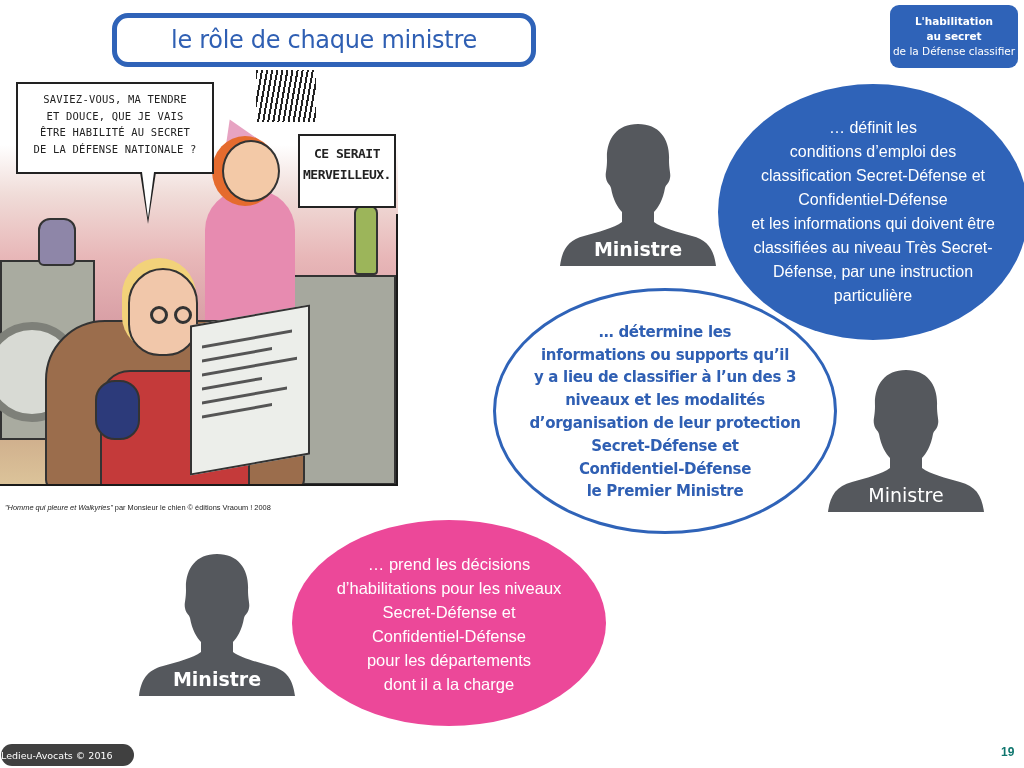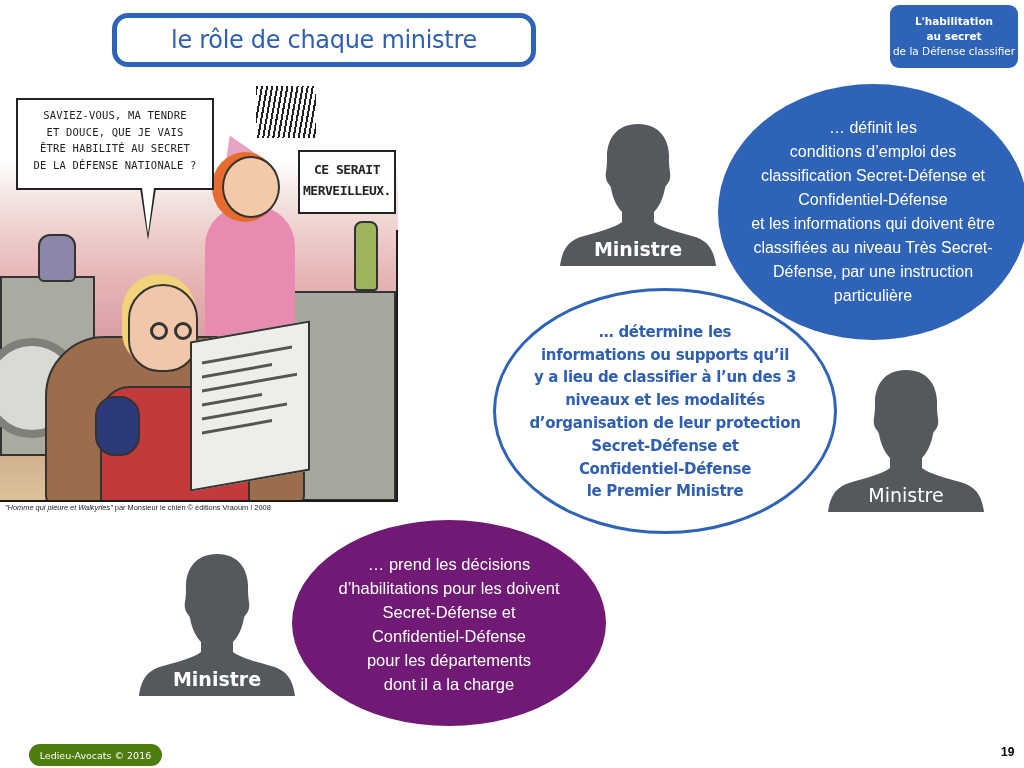--- a/index.html
+++ b/index.html
@@ -16,21 +16,21 @@
     .badge {
       position: absolute; left: 890px; top: 5px; width: 128px; height: 63px;
       background: #2f63b8; border-radius: 9px; color: #fff; text-align: center;
       font-size: 10.5px; line-height: 15px; padding-top: 9px;
     }
     .badge .b { font-weight: bold; display: block; }
     .badge .n { display: block; font-size: 10.5px; }
 
     
     .comic {
-      position: absolute; left: 0; top: 86px; width: 398px; height: 416px; overflow: hidden;
+      position: absolute; left: 0; top: 70px; width: 398px; height: 416px; overflow: hidden;
       background: linear-gradient(180deg, #ffffff 0%, #ffffff 18%, #f0dcd8 30%, #e8b7b8 45%, #d9a0a6 60%, #c7a184 80%, #dcc49a 100%);
       padding-left: 47px;
     }
     .comic .frame-right { position: absolute; right: 0; top: 144px; width: 2px; height: 272px; background: #1a1a1a; }
     .comic .frame-bottom { position: absolute; left: 0; bottom: 0; width: 398px; height: 2px; background: #1a1a1a; }
     .comic .washer { position: absolute; left: 0; top: 190px; width: 95px; height: 180px; background: #a9aba0; border: 2px solid #333; }
     .comic .washer .door { position: absolute; left: -20px; top: 60px; width: 100px; height: 100px; border-radius: 50%; background: #d8dad4; border: 8px solid #7e8079; }
     .comic .bottle { position: absolute; left: 38px; top: 148px; width: 38px; height: 48px; background: #8e86a8; border: 2px solid #333; border-radius: 12px 12px 6px 6px; }
     .comic .bottle2 { position: absolute; left: 354px; top: 135px; width: 24px; height: 70px; background: #9cb55a; border: 2px solid #333; border-radius: 8px 8px 4px 4px; }
     .comic .cabinet { position: absolute; left: 250px; top: 205px; width: 146px; height: 210px; background: #a6a89e; border: 2px solid #333; }
@@ -45,21 +45,21 @@
     .comic .glasses i { position: absolute; top: 0; width: 18px; height: 18px; border: 3px solid #333; border-radius: 50%; }
     .comic .newspaper { position: absolute; left: 190px; top: 245px; width: 120px; height: 150px; background: #eceeea; border: 2px solid #333; transform: skewY(-10deg); }
     .comic .newspaper b { position: absolute; left: 10px; height: 3px; background: #555; }
     .bubble {
       position: absolute; background: #fff; border: 2px solid #222; color: #222;
       font-family: "DejaVu Sans Mono", monospace; text-transform: uppercase; text-align: center;
     }
     .bubble.b1 { left: 16px; top: 12px; width: 198px; height: 92px; font-size: 10.5px; line-height: 16.5px; padding-top: 7px; letter-spacing: 0.2px; }
     .bubble.b1::after { content: ""; position: absolute; left: 122px; bottom: -52px; width: 0; height: 0; border-left: 8px solid transparent; border-right: 8px solid transparent; border-top: 52px solid #222; }
     .bubble.b1::before { content: ""; position: absolute; left: 124px; bottom: -46px; width: 0; height: 0; border-left: 6px solid transparent; border-right: 6px solid transparent; border-top: 46px solid #fff; z-index: 1; }
-    .bubble.b2 { left: 298px; top: 64px; width: 98px; height: 64px; font-size: 13px; line-height: 21px; padding-top: 7px; font-weight: bold; letter-spacing: -0.5px; }
+    .bubble.b2 { left: 298px; top: 64px; width: 98px; height: 74px; font-size: 13px; line-height: 21px; padding-top: 7px; font-weight: bold; letter-spacing: -0.5px; }
     .plant { position: absolute; left: 256px; top: 0px; width: 60px; height: 52px; background: repeating-linear-gradient(100deg, #222 0 2px, transparent 2px 5px); }
     .caption {
       position: absolute; left: 5px; top: 503px; font-family: "Liberation Sans", sans-serif; font-size: 7.4px; color: #222;
     }
     .caption i { font-style: italic; }
 
     
     .person { position: absolute; width: 160px; height: 150px; }
     .person svg { position: absolute; left: 0; top: 0; }
     .person .label {
@@ -80,30 +80,30 @@
     .ell-blue {
       left: 718px; top: 84px; width: 310px; height: 256px; background: #2f63b8; color: #fff;
       font-family: "Liberation Sans", sans-serif; font-size: 16px; line-height: 24px; padding: 0 8px;
     }
     .ell-outline {
       left: 493px; top: 288px; width: 344px; height: 246px; border: 3px solid #2f63b8; background: #fff;
       color: #2f5fb3; font-weight: bold; font-size: 15px; line-height: 22.8px;
       font-family: "DejaVu Sans", sans-serif; letter-spacing: -0.3px; padding-top: 2px;
     }
     .ell-red {
-      left: 292px; top: 520px; width: 314px; height: 206px; background: #701a75; color: #fff;
+      left: 292px; top: 520px; width: 314px; height: 206px; background: #ec4899; color: #fff;
       font-family: "Liberation Sans", sans-serif; font-size: 16.5px; line-height: 24px; padding-top: 2px;
     }
     .ell .lines span { display: block; white-space: nowrap; }
 
     .footer-badge {
-      position: absolute; left: 1px; top: 744px; width: 133px; height: 22px; background: #4d7c0f;
-      border-radius: 11px; color: #fff; font-size: 9.5px; display: flex; align-items: center; justify-content: center; margin-left: 28px;
-    }
-    .page-num { position: absolute; left: 1001px; top: 745px; font-weight: bold; font-size: 12px; color: #000000; font-family: "Liberation Sans", sans-serif; }
+      position: absolute; left: 1px; top: 744px; width: 133px; height: 22px; background: #404040;
+      border-radius: 11px; color: #fff; font-size: 9.5px; display: flex; align-items: center; justify-content: flex-start;
+    }
+    .page-num { position: absolute; left: 1001px; top: 745px; font-weight: bold; font-size: 12px; color: #0f766e; font-family: "Liberation Sans", sans-serif; }
   </style>
 </head>
 <body>
 
 <div class="title-box">
   <span>le rôle de chaque ministre</span>
 </div>
 
 <div class="badge">
   <span class="b">L'habilitation</span>
@@ -199,21 +199,21 @@
     <span>et les informations qui doivent être</span>
     <span>classifiées au niveau Très Secret-</span>
     <span>Défense, par une instruction</span>
     <span>particulière</span>
   </div>
 </div>
 
 <div class="ell ell-red">
   <div class="lines">
     <span>… prend les décisions</span>
-    <span>d’habilitations pour les doivent</span>
+    <span>d’habilitations pour les niveaux</span>
     <span>Secret-Défense et</span>
     <span>Confidentiel-Défense</span>
     <span>pour les départements</span>
     <span>dont il a la charge</span>
   </div>
 </div>
 
 <div class="footer-badge">
   <span>Ledieu-Avocats © 2016</span>
 </div>

